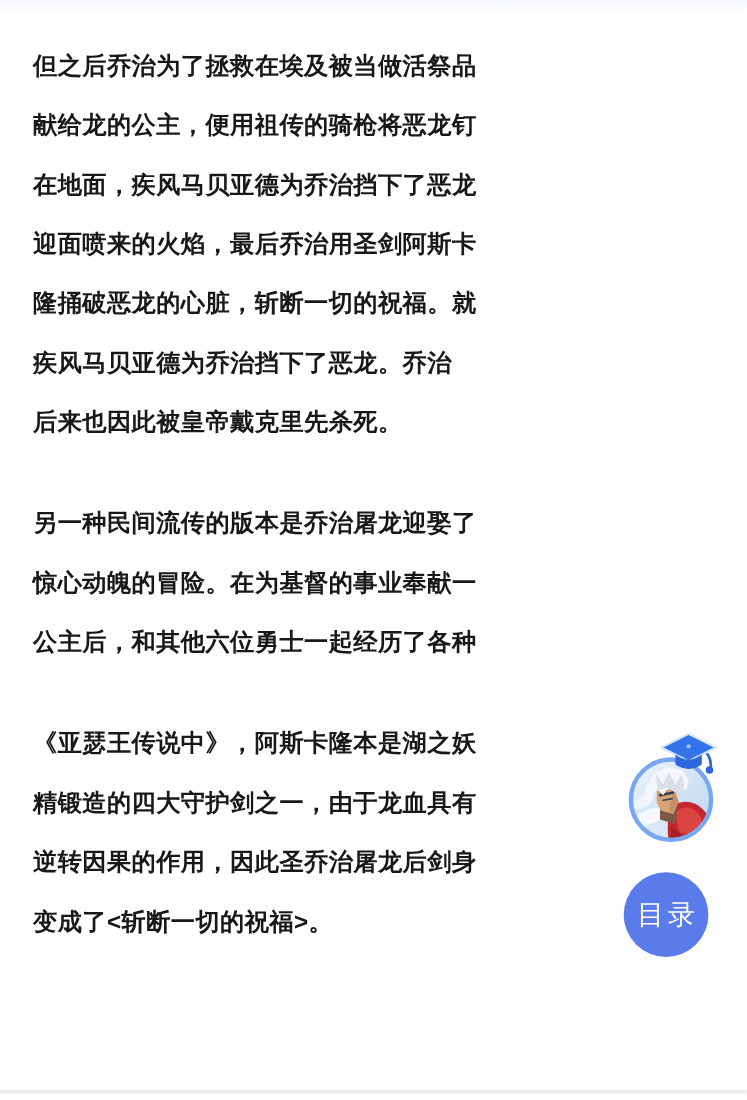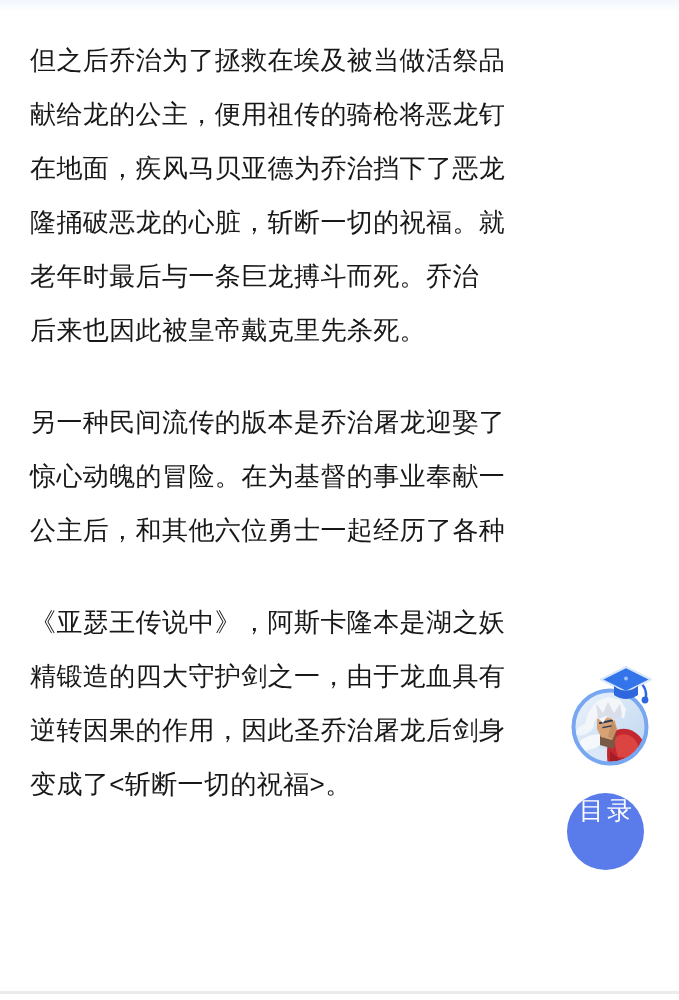--- a/index.html
+++ b/index.html
@@ -33,25 +33,25 @@
     position: absolute;
     left: 30px;
     top: 33px;
     width: 622px;
   }
   .para { margin: 0; }
   .para:not(:last-child) { margin-bottom: 38px; }
   .line {
     display: block;
     white-space: nowrap;
-    font-size: 26px;
+    font-size: 22px;
     line-height: 54px;
     letter-spacing: 0.4px;
     color: var(--text-color);
-    font-weight: 400;
+    font-weight: 700;
   }
   .avatar-widget {
     position: absolute;
     left: 570px;
     top: 687px;
     width: 80px;
     height: 80px;
     cursor: pointer;
   }
   .avatar-widget svg { display: block; width: 80px; height: 80px; }
@@ -67,20 +67,21 @@
   .toc-button {
     position: absolute;
     left: 567px;
     top: 793px;
     width: 77px;
     height: 77px;
     border-radius: 50%;
     background: var(--toc-button-bg);
     color: var(--toc-button-text);
     display: flex;
+    align-items: center;
     justify-content: center;
     font-size: 25px;
     letter-spacing: 3px;
     text-indent: 3px;
     cursor: pointer;
     border: none;
     font-family: Liberation Mono, monospace;
   }
   .bottom-divider {
     position: absolute;
@@ -94,22 +95,23 @@
 </head>
 <body>
 
 <div class="top-tint"></div>
 
 <main class="article">
   <div class="para">
     <span class="line">但之后乔治为了拯救在埃及被当做活祭品</span>
     <span class="line">献给龙的公主，便用祖传的骑枪将恶龙钉</span>
     <span class="line">在地面，疾风马贝亚德为乔治挡下了恶龙</span>
+    <span class="line">迎面喷来的火焰，最后乔治用圣剑阿斯卡</span>
     <span class="line">隆捅破恶龙的心脏，斩断一切的祝福。就</span>
-    <span class="line">老年时最后与一条巨龙搏斗而死。乔治</span>
+    <span class="line">疾风马贝亚德为乔治挡下了恶龙。乔治</span>
     <span class="line">后来也因此被皇帝戴克里先杀死。</span>
   </div>
   <div class="para">
     <span class="line">另一种民间流传的版本是乔治屠龙迎娶了</span>
     <span class="line">惊心动魄的冒险。在为基督的事业奉献一</span>
     <span class="line">公主后，和其他六位勇士一起经历了各种</span>
   </div>
   <div class="para">
     <span class="line">《亚瑟王传说中》，阿斯卡隆本是湖之妖</span>
     <span class="line">精锻造的四大守护剑之一，由于龙血具有</span>

